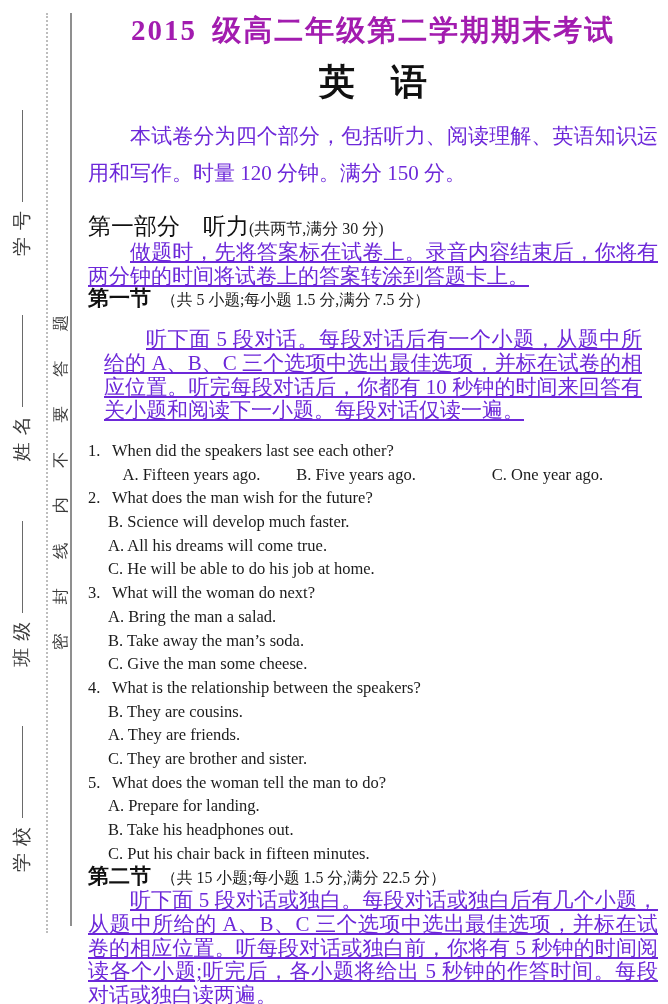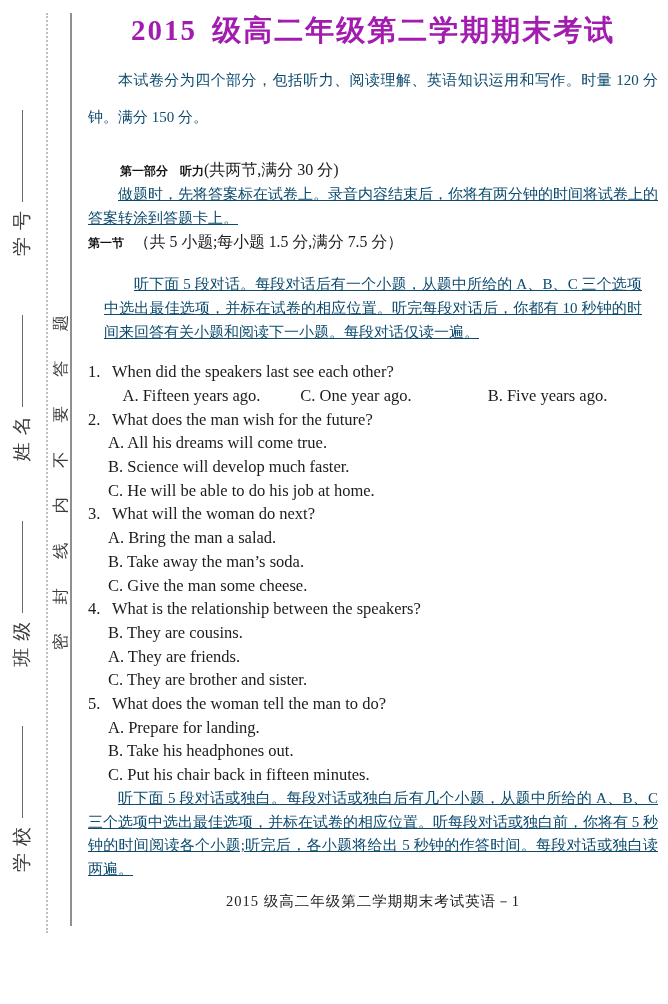--- a/index.html
+++ b/index.html
@@ -48,37 +48,37 @@
     font-family:"Liberation Sans","DejaVu Sans",sans-serif;
     font-size:36px; line-height:44px; font-weight:bold; color:#111;
   }
   .score-row {
     margin-top:34px; line-height:24px; text-align:right; padding-right:4px;
     font-family:"Liberation Sans","DejaVu Sans",sans-serif;
     font-size:17.5px; font-weight:bold; color:#151515;
   }
   .score-blank { display:inline-block; width:97px; height:15px; border-bottom:1.6px solid #2a2a2a; vertical-align:bottom; }
 
-  .cn { font-size:15px; text-align:justify; color:#0c4a6e; }
+  .cn { font-size:21px; text-align:justify; color:#6d28d9; }
   .intro { margin-top:14px; line-height:37px; text-indent:2em; }
 
   .part-row { margin-top:22px; line-height:24px; }
   .part-label {
     font-family:"Liberation Sans","DejaVu Sans",sans-serif;
-    font-size:12px; font-weight:bold; color:#111;margin-left:32px;
+    font-size:23px; font-weight:normal; color:#111;
   }
   .part-meta { font-size:16px; }
 
   .tight { line-height:23.7px;text-decoration:underline; }
   .indent { text-indent:2em; }
 
   .sec-row { line-height:23.7px; font-size:15.8px; }
   .sec-label {
     font-family:Liberation Mono, monospace;
-    font-size:12px; font-weight:bold; color:#111; margin-right:10px;
+    font-size:21px; font-weight:bold; color:#111; margin-right:10px;
   }
   .sec-meta { font-size:15.8px; }
 
   
   .q-stem { display:flex; line-height:23.7px; font-size:16.5px; }
   .q-num { width:24px; flex:0 0 24px; }
   .q-text { flex:1; }
   .q-opts.stacked .opt { padding-left:20px; line-height:23.7px; font-size:16.5px; }
   .q-opts.inline { display:flex; padding-left:20px; line-height:23.7px; font-size:16.5px; }
   .q-opts.inline .opt { padding-left:0;text-align:center; }
@@ -114,20 +114,21 @@
         <span class="field-blank"></span>
       </span>
     </div>
   <div class="vline-dotted"></div>
   <div class="seal-col">密封线内不要答题</div>
   <div class="vline-solid"></div>
 
   <div class="content">
 
     <div class="doc-title">2015 级高二年级第二学期期末考试</div>
+    <div class="doc-subject">英　语</div>
 
 
     <p class="cn intro">本试卷分为四个部分，包括听力、阅读理解、英语知识运用和写作。时量 120 分钟。满分 150 分。</p>
 
     <div class="part-row">
       <span class="part-label">第一部分　听力</span><span class="part-meta">(共两节,满分 30 分)</span>
     </div>
 
     <p class="cn tight indent" style="margin:0;">做题时，先将答案标在试卷上。录音内容结束后，你将有两分钟的时间将试卷上的答案转涂到答题卡上。</p>
 
@@ -138,32 +139,32 @@
     <p class="cn tight indent" style="margin:16px;">听下面 5 段对话。每段对话后有一个小题，从题中所给的 A、B、C 三个选项中选出最佳选项，并标在试卷的相应位置。听完每段对话后，你都有 10 秒钟的时间来回答有关小题和阅读下一小题。每段对话仅读一遍。</p>
 
     <div id="questions">
         <div class="q">
           <div class="q-stem">
             <span class="q-num">1.</span>
             <span class="q-text">When did the speakers last see each other?</span>
           </div>
           <div class="q-opts inline">
             <div class="opt">A.  Fifteen years ago.</div>
+            <div class="opt">B.  Five years ago.</div>
             <div class="opt">C.  One year ago.</div>
-            <div class="opt">B.  Five years ago.</div>
           </div>
         </div>
         <div class="q">
           <div class="q-stem">
             <span class="q-num">2.</span>
             <span class="q-text">What does the man wish for the future?</span>
           </div>
           <div class="q-opts stacked">
+            <div class="opt">B.  Science will develop much faster.</div>
             <div class="opt">A.  All his dreams will come true.</div>
-            <div class="opt">B.  Science will develop much faster.</div>
             <div class="opt">C.  He will be able to do his job at home.</div>
           </div>
         </div>
         <div class="q">
           <div class="q-stem">
             <span class="q-num">3.</span>
             <span class="q-text">What will the woman do next?</span>
           </div>
           <div class="q-opts stacked">
             <div class="opt">A.  Bring the man a salad.</div>
@@ -188,19 +189,22 @@
             <span class="q-text">What does the woman tell the man to do?</span>
           </div>
           <div class="q-opts stacked">
             <div class="opt">A.  Prepare for landing.</div>
             <div class="opt">B.  Take his headphones out.</div>
             <div class="opt">C.  Put his chair back in fifteen minutes.</div>
           </div>
         </div>
       </div>
 
+    <div class="sec-row">
+      <span class="sec-label">第二节</span><span class="sec-meta">（共 15 小题;每小题 1.5 分,满分 22.5 分）</span>
+    </div>
 
     <p class="cn tight indent" style="margin:0;">听下面 5 段对话或独白。每段对话或独白后有几个小题，从题中所给的 A、B、C 三个选项中选出最佳选项，并标在试卷的相应位置。听每段对话或独白前，你将有 5 秒钟的时间阅读各个小题;听完后，各小题将给出 5 秒钟的作答时间。每段对话或独白读两遍。</p>
 
     <div class="doc-footer">2015 级高二年级第二学期期末考试英语－1</div>
 
   </div>
 </div>
 
 </body></html>

